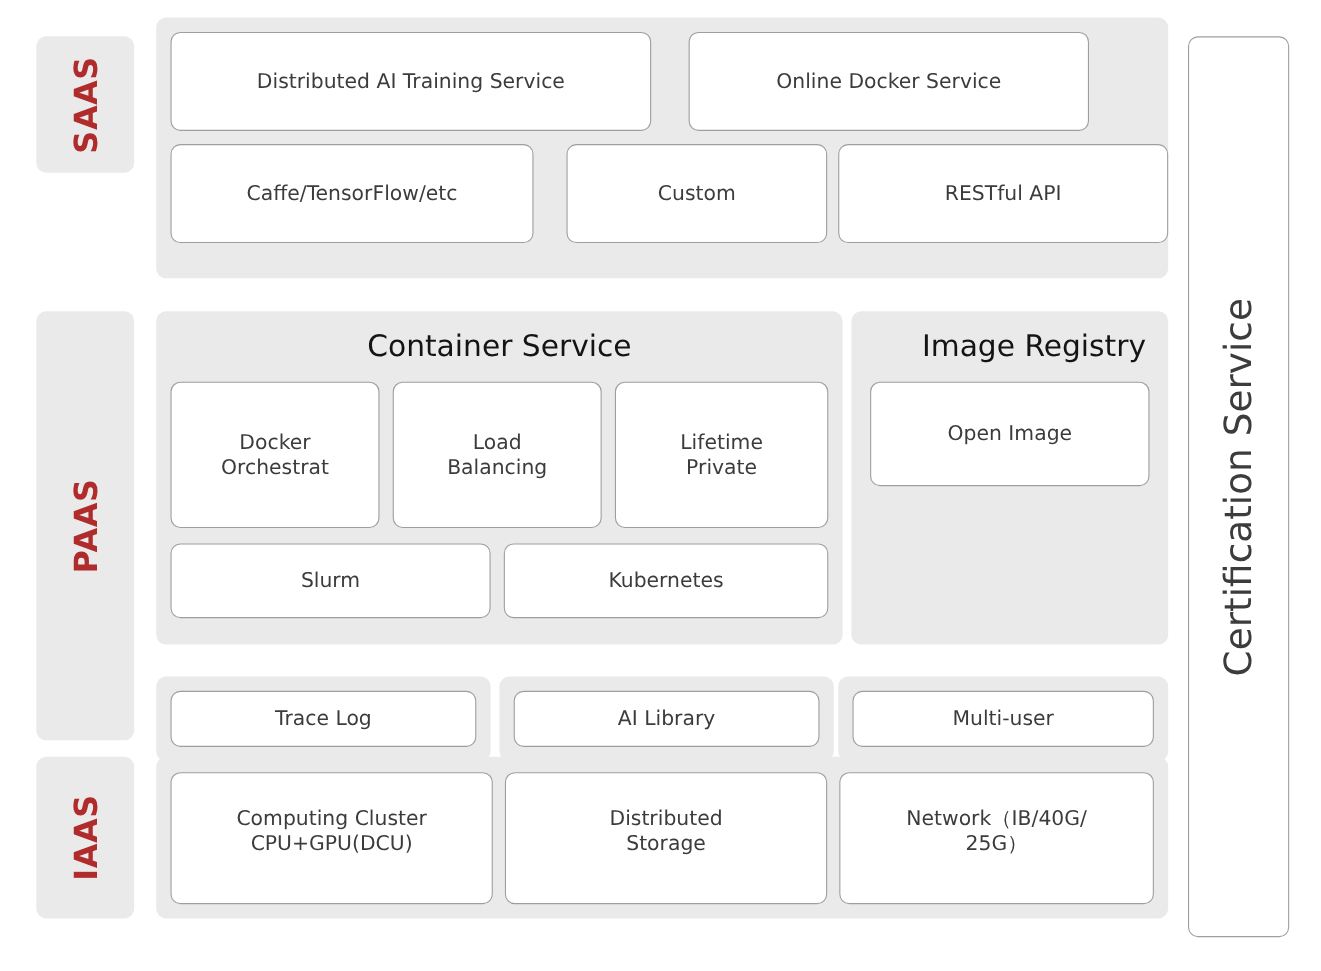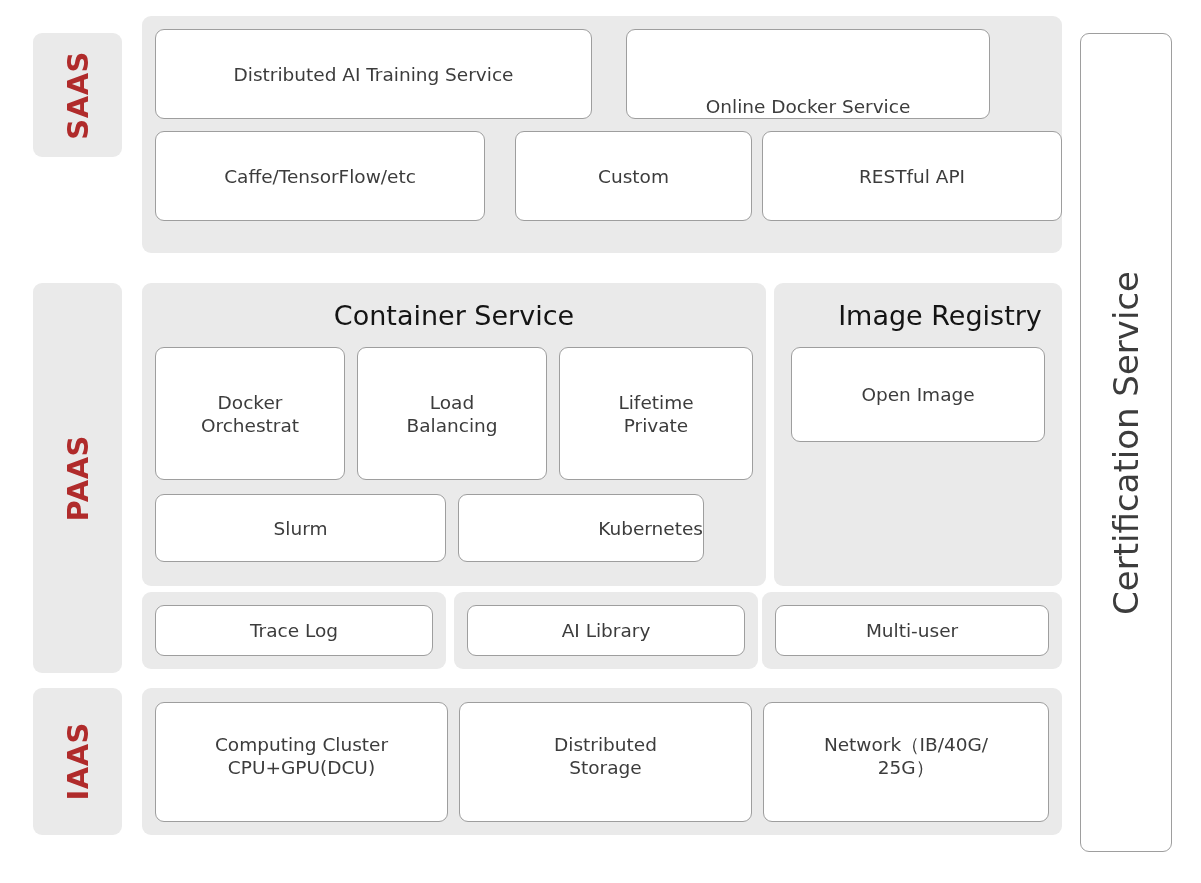--- a/index.html
+++ b/index.html
@@ -22,41 +22,41 @@
              writing-mode:vertical-rl;transform:rotate(180deg);white-space:nowrap;}
   #tier-saas{top:33px;height:124px;}
   #tier-paas{top:283px;height:390px;}
   #tier-iaas{top:688px;height:147px;}
 
   
   #saas-row{position:absolute;left:142px;top:16px;width:920px;height:237px;}
   #saas-r1{position:absolute;left:13px;top:13px;height:90px;}
   #saas-r2{position:absolute;left:13px;top:115px;height:90px;}
   #b-dist{position:absolute;left:0;width:437px;height:90px;}
-  #b-odock{position:absolute;left:471px;width:364px;height:90px;align-items:flex-end;}
+  #b-odock{position:absolute;left:471px;width:364px;height:90px;}
   #b-caffe{position:absolute;left:0;width:330px;height:90px;}
   #b-custom{position:absolute;left:360px;width:237px;height:90px;}
   #b-rest{position:absolute;left:607px;width:300px;height:90px;}
 
   
   #paas-row{position:absolute;left:142px;top:283px;width:920px;height:303px;}
   #card-container{position:absolute;left:0;top:0;width:624px;height:303px;}
   #card-registry{position:absolute;left:632px;top:0;width:288px;height:303px;}
   #h-container{position:absolute;left:0;top:18px;width:624px;}
   #h-registry{position:absolute;left:0;top:18px;width:252px;padding-left:40px;}
   #b-docker{position:absolute;left:13px;top:64px;width:190px;height:133px;}
   #b-lb{position:absolute;left:215px;top:64px;width:190px;height:133px;}
   #b-life{position:absolute;left:417px;top:64px;width:194px;height:133px;}
   #b-slurm{position:absolute;left:13px;top:211px;width:291px;height:68px;}
-  #b-k8s{position:absolute;left:316px;top:211px;width:246px;height:68px;justify-content:flex-end;}
+  #b-k8s{position:absolute;left:316px;top:211px;width:295px;height:68px;}
   #b-openimg{position:absolute;left:17px;top:64px;width:254px;height:95px;}
   #b-privimg{position:absolute;left:17px;top:174px;width:254px;height:95px;}
 
   
-  #small-row{position:absolute;left:142px;top:592px;width:920px;height:77px;}
+  #small-row{position:absolute;left:142px;top:615px;width:920px;height:77px;}
   #sc-trace{position:absolute;left:0;top:0;width:304px;height:77px;}
   #sc-ailib{position:absolute;left:312px;top:0;width:304px;height:77px;}
   #sc-multi{position:absolute;left:620px;top:0;width:300px;height:77px;}
   .sbox{position:absolute;left:13px;top:13px;right:13px;height:51px;}
 
   
   #iaas-row{position:absolute;left:142px;top:688px;width:920px;height:147px;}
   #b-cluster{position:absolute;left:13px;top:14px;width:293px;height:120px;}
   #b-storage{position:absolute;left:317px;top:14px;width:293px;height:120px;}
   #b-network{position:absolute;left:621px;top:14px;width:286px;height:120px;}

